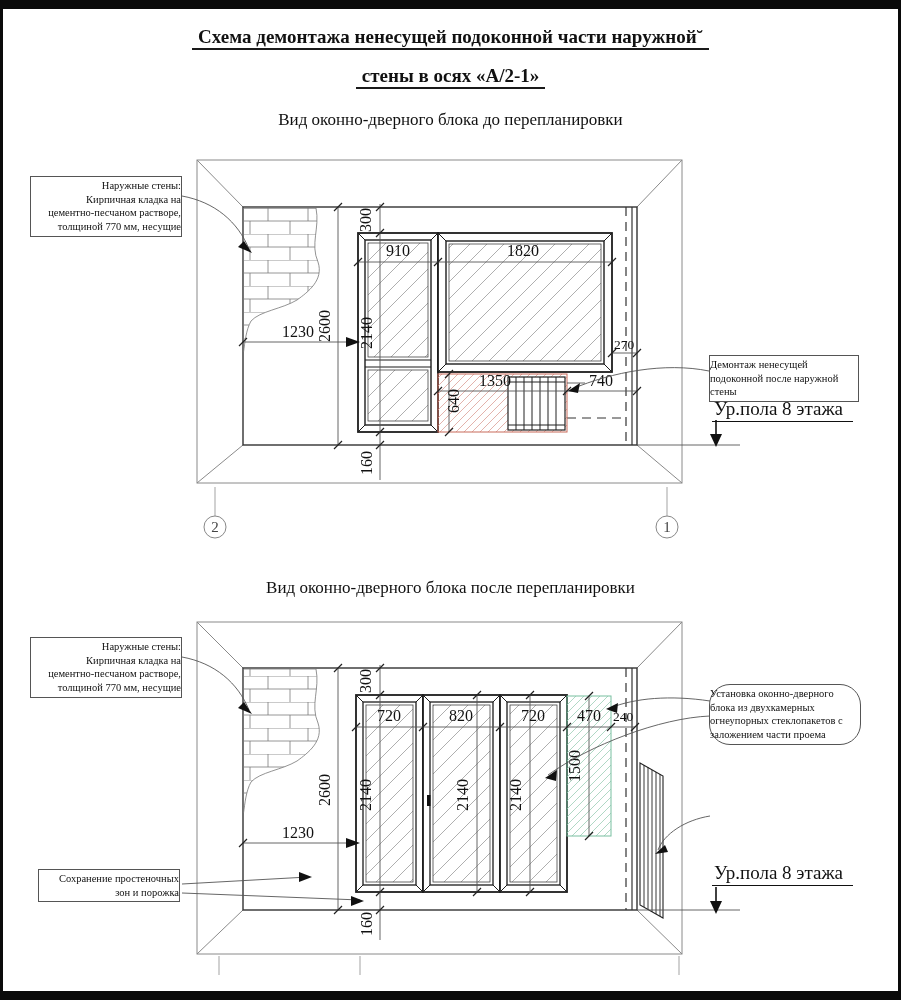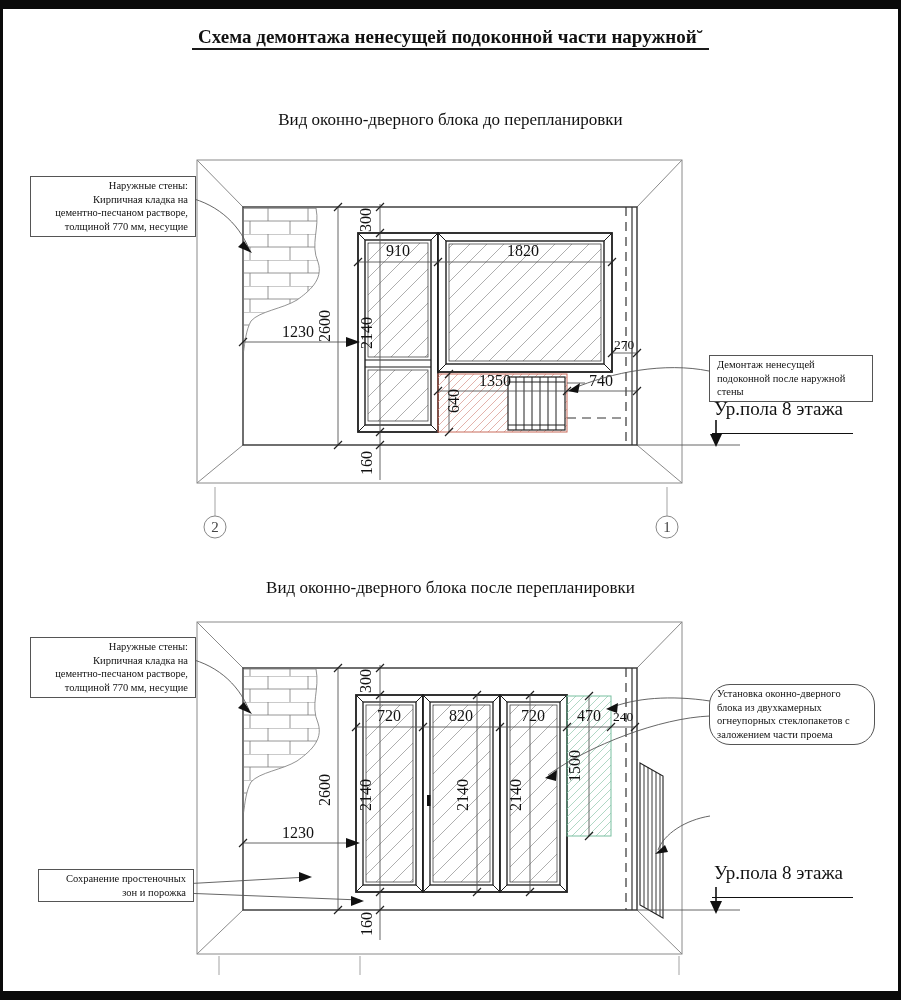--- a/index.html
+++ b/index.html
@@ -10,24 +10,24 @@
   .bar-bottom{left:0;top:991px;width:901px;height:9px;}
   .bar-left{left:0;top:0;width:3px;height:1000px;}
   .bar-right{left:898px;top:0;width:3px;height:1000px;}
   .title{position:absolute;left:0;top:17px;width:901px;text-align:center;}
   .title-line{font-size:19px;font-weight:bold;line-height:39px;}
   .title-line span{border-bottom:2px solid #1a1a1a;padding:0 6px 1px 6px;}
   .subtitle{position:absolute;left:0;width:901px;text-align:center;font-size:17px;}
   .sub1{top:110px;}
   .sub2{top:578px;}
   .callout{position:absolute;background:#fff;border:1px solid #555;
-           font-size:10.5px;line-height:1.3;padding:2px 7px;white-space:pre-line;z-index:5;}
+           font-size:10.5px;line-height:1.3;padding:2px 0;white-space:pre-line;z-index:5;}
   .c-right{text-align:right;}
   .floorlbl{position:absolute;font-size:19px;border-bottom:1.6px solid #111;
-            padding:0 10px 13px 2px;background:transparent;z-index:5;font-family:Liberation Serif, serif;}
+            padding:0 10px 1px 2px;background:transparent;z-index:5;font-family:Liberation Serif, serif;}
   svg{position:absolute;left:0;top:0;}
   .dim{font-family:"Liberation Serif",serif;font-size:16px;fill:#111;text-anchor:middle;}
   .dimsm{font-size:13.5px;}
   .axis{font-family:"Liberation Serif",serif;font-size:15px;fill:#444;text-anchor:middle;}
 </style>
 </head>
 <body>
 
 <div class="page">
 
@@ -215,20 +215,21 @@
     </g>
   </svg>
 
   <div class="border-bar bar-top"></div>
   <div class="border-bar bar-bottom"></div>
   <div class="border-bar bar-left"></div>
   <div class="border-bar bar-right"></div>
 
   <div class="title">
     <div class="title-line"><span>Схема демонтажа ненесущей подоконной части наружной˘</span></div>
+    <div class="title-line"><span>стены в осях «А/2-1»</span></div>
   </div>
   <div class="subtitle sub2">Вид оконно-дверного блока после перепланировки</div>
   <div class="subtitle sub1">Вид оконно-дверного блока до перепланировки</div>
 
   <div class="callout c-right" style="left:30px;top:176px;width:150px;">Наружные стены:
 Кирпичная кладка на
 цементно-песчаном растворе,
 толщиной 770 мм, несущие</div>
   <div class="callout" style="left:709px;top:355px;width:148px;">Демонтаж ненесущей
 подоконной после наружной

